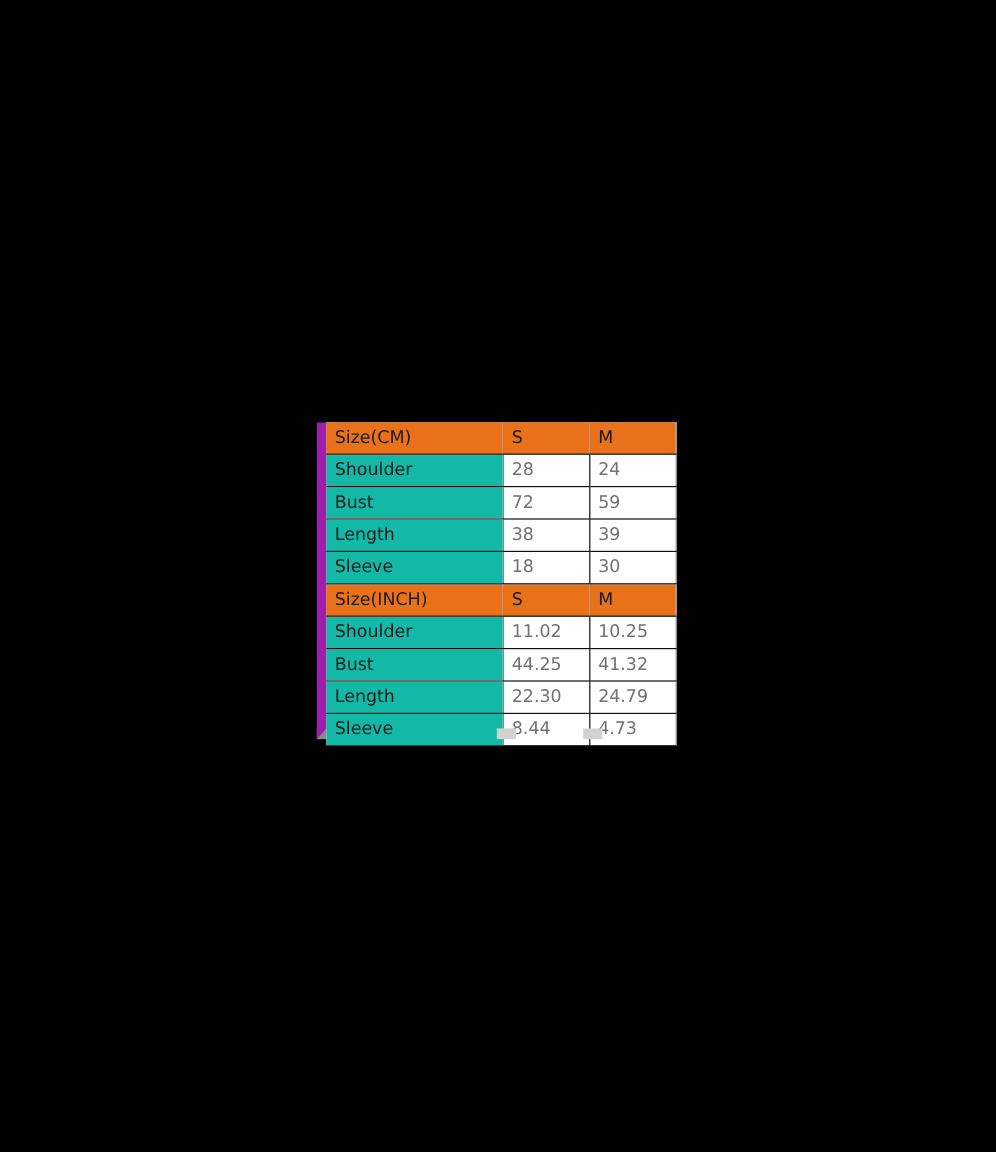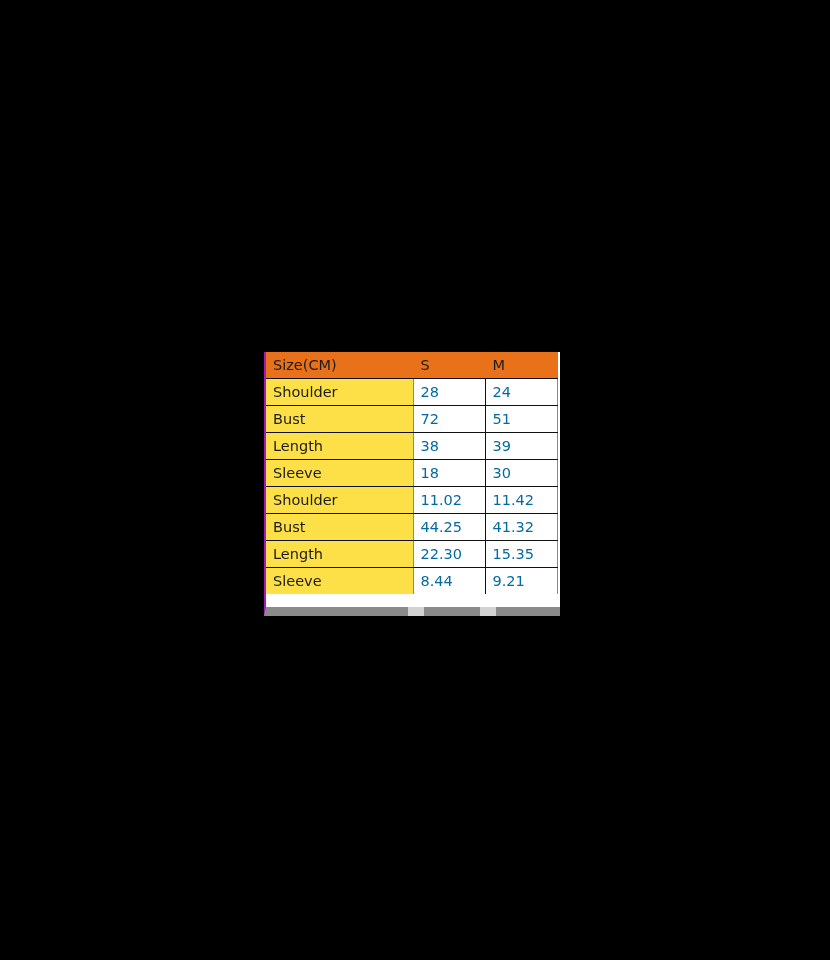--- a/index.html
+++ b/index.html
@@ -17,54 +17,54 @@
 
   
   #size-chart-wrap {
     position: absolute;
     left: 264px;
     top: 352px;
     width: 296px;
     height: 264px;
     box-sizing: border-box;
     
-    border-left: 2px solid #a21caf;
+    border-left: 8px solid #a21caf;
     border-bottom: 9px solid #8a8a8a;
     background: #ffffff;
   }
 
   table#size-chart {
     border-collapse: collapse;
     width: 291px;
     table-layout: fixed;
     background: #ffffff;
   }
 
   table#size-chart td {
     height: 26px;
     padding: 0 0 0 7px;
     margin: 0;
     font-size: 14.5px;
     line-height: 26px;
-    color: #0369a1;
+    color: #737373;
     white-space: nowrap;
     overflow: hidden;
     vertical-align: middle;
     box-sizing: border-box;
     border-bottom: 1px solid #111111;
   }
 
   
   table#size-chart col.c-label { width: 147px; }
   table#size-chart col.c-s     { width: 72px;  }
   table#size-chart col.c-m     { width: 72px;  }
 
   
   table#size-chart td.label-cell {
-    background: #fde047;
+    background: #14b8a6;
     color: #1c1c1c;
     border-right: 1px solid #8a8a8a;
   }
 
   
   table#size-chart td.value-cell {
     background: #ffffff;
     border-right: 1px solid #111111;
   }
   table#size-chart td.value-cell.last-col {
@@ -117,58 +117,63 @@
 
       <tr>
         <td class="label-cell">Shoulder</td>
         <td class="value-cell">28</td>
         <td class="value-cell last-col">24</td>
       </tr>
 
       <tr>
         <td class="label-cell">Bust</td>
         <td class="value-cell">72</td>
-        <td class="value-cell last-col">51</td>
+        <td class="value-cell last-col">59</td>
       </tr>
 
       <tr>
         <td class="label-cell">Length</td>
         <td class="value-cell">38</td>
         <td class="value-cell last-col">39</td>
       </tr>
 
       <tr>
         <td class="label-cell">Sleeve</td>
         <td class="value-cell">18</td>
         <td class="value-cell last-col">30</td>
       </tr>
 
+      <tr class="header-row">
+        <td class="label-cell">Size(INCH)</td>
+        <td class="value-cell">S</td>
+        <td class="value-cell last-col">M</td>
+      </tr>
 
       <tr>
         <td class="label-cell">Shoulder</td>
         <td class="value-cell">11.02</td>
-        <td class="value-cell last-col">11.42</td>
+        <td class="value-cell last-col">10.25</td>
       </tr>
 
       <tr>
         <td class="label-cell">Bust</td>
         <td class="value-cell">44.25</td>
         <td class="value-cell last-col">41.32</td>
       </tr>
 
       <tr>
         <td class="label-cell">Length</td>
         <td class="value-cell">22.30</td>
-        <td class="value-cell last-col">15.35</td>
+        <td class="value-cell last-col">24.79</td>
       </tr>
 
       <tr class="last-row">
         <td class="label-cell">Sleeve</td>
         <td class="value-cell">8.44</td>
-        <td class="value-cell last-col">9.21</td>
+        <td class="value-cell last-col">4.73</td>
       </tr>
 
     </tbody>
   </table>
 
   <div class="bottom-notch n1"></div>
   <div class="bottom-notch n2"></div>
 
 </div>
 

